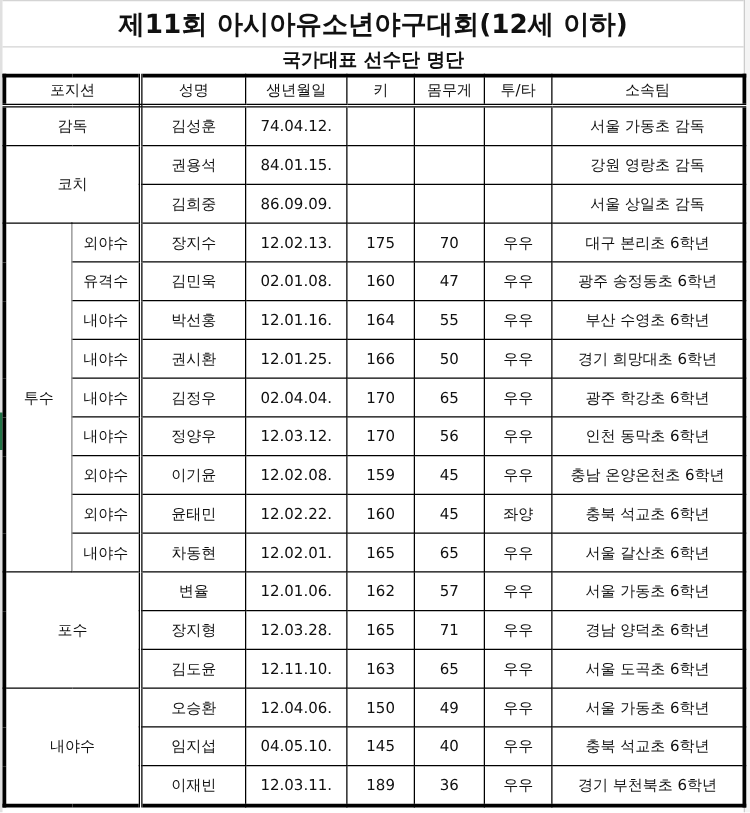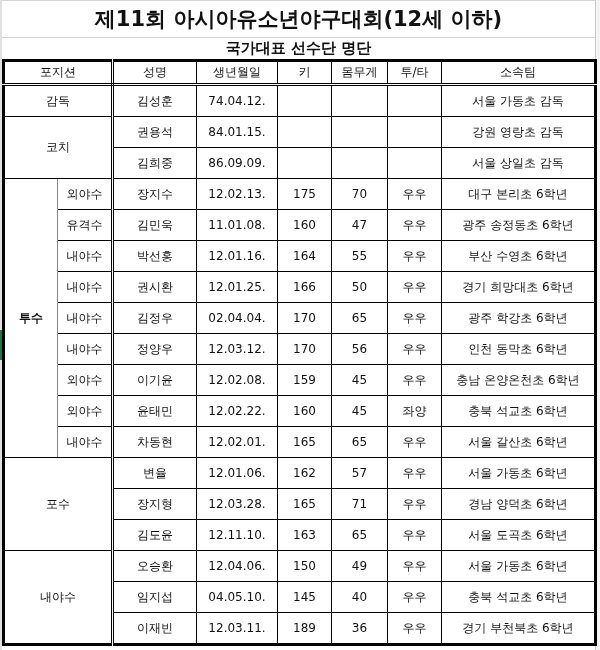--- a/index.html
+++ b/index.html
@@ -12,21 +12,21 @@
       text-align:center; font-size:15px; font-weight:bold; line-height:22px; }
     .sheet-edge { position:absolute; left:0; top:0; width:2px; height:650px; background:#e0e0e0; }
     .sheet-edge-r { position:absolute; left:595px; top:0; width:5px; height:650px; background:#f4f4f4; border-left:1px solid #ccc; }
     .green-mark { position:absolute; left:0; top:330px; width:2px; height:30px; background:#217346; }
     table.roster { position:absolute; left:2px; top:59px; width:592px; border-collapse:collapse;
       border:3px solid #000; table-layout:fixed; font-size:12px; }
     table.roster th, table.roster td { border:1px solid #000; text-align:center; padding:0; background:#fff; }
     table.roster th { height:21px; font-weight:normal; font-size:12px; border-bottom:3px double #000; }
     table.roster td { height:30px; }
     .dbl-r { border-right:3px double #000 !important; }
-    .gray-r { border-right:1px solid #888 !important;font-weight:bold; }
+    .gray-r { border-right:1px solid #888 !important; }
   </style>
 </head>
 <body>
 
 <div class="sheet-edge"></div>
 <div class="green-mark"></div>
 <div class="sheet-edge-r"></div>
 
 <div class="title">제11회 아시아유소년야구대회(12세 이하)</div>
 <div class="subtitle">국가대표 선수단 명단</div>
@@ -89,21 +89,21 @@
       <td>장지수</td>
       <td>12.02.13.</td>
       <td>175</td>
       <td>70</td>
       <td>우우</td>
       <td>대구 본리초 6학년</td>
     </tr>
     <tr>
       <td class="dbl-r">유격수</td>
       <td>김민욱</td>
-      <td>11.01.08.</td>
+      <td>02.01.08.</td>
       <td>160</td>
       <td>47</td>
       <td>우우</td>
       <td>광주 송정동초 6학년</td>
     </tr>
     <tr>
       <td class="dbl-r">내야수</td>
       <td>박선홍</td>
       <td>12.01.16.</td>
       <td>164</td>

